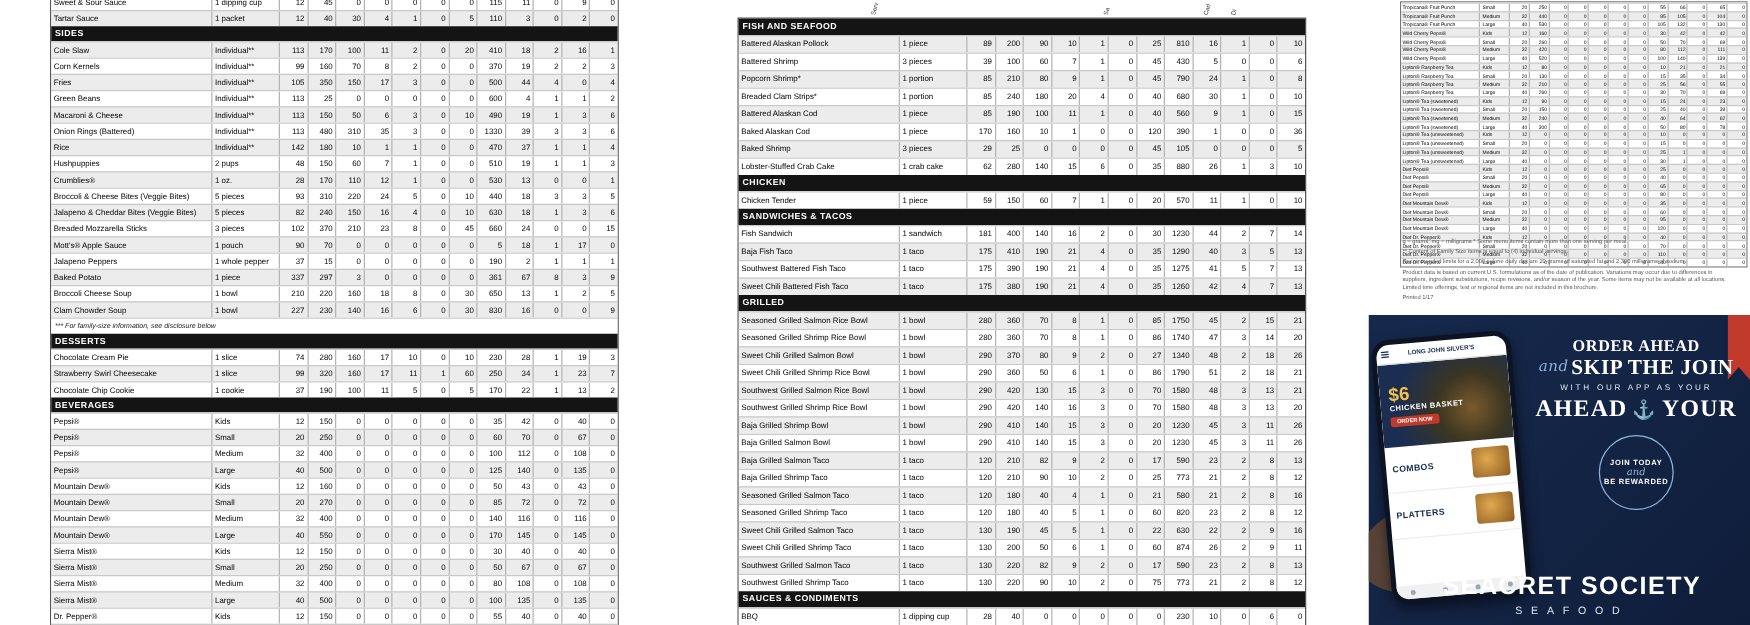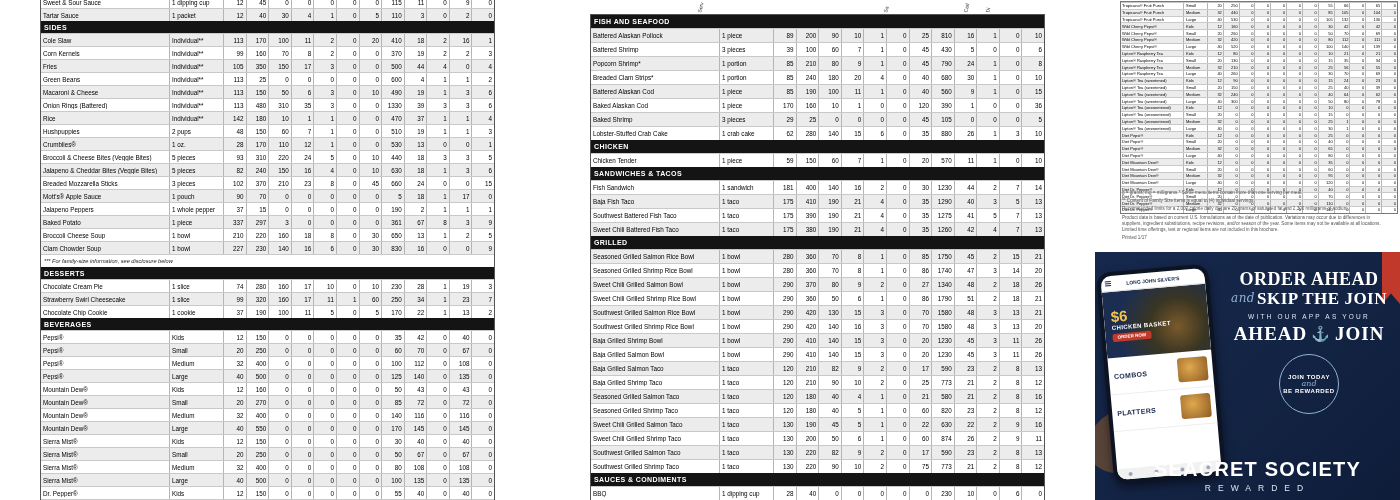--- a/index.html
+++ b/index.html
@@ -57,21 +57,21 @@
   .hero .htitle{font-size:6px;font-weight:bold;color:#fff;letter-spacing:.4px;}
   .hero .hbtn{margin-top:2px;background:#c0392b;color:#fff;font-size:4.5px;font-weight:bold;padding:1.5px 5px;border-radius:2px;}
   .mrow{height:36px;display:flex;align-items:center;justify-content:space-between;padding:0 5px;border-bottom:1px solid #eee;flex:0 0 auto;}
   .mrow .mlabel{font-size:7px;font-weight:bold;color:#15294d;letter-spacing:.3px;}
   .mrow .thumb{width:30px;height:24px;border-radius:3px;background:radial-gradient(circle at 40% 40%,#e0a84f,#8c5a22);}
   .navbar{margin-top:auto;height:11px;background:#f1f1f1;display:flex;align-items:center;justify-content:space-around;flex:0 0 auto;}
   .navbar i{width:4px;height:4px;border-radius:50%;background:#9aa7bb;display:block;}
 
   .ad-copy{position:absolute;left:128px;top:18px;width:172px;text-align:center;}
   .h-serif{font-family:"Liberation Serif",serif;font-weight:bold;}
-  .line1{font-size:18px;letter-spacing:.5px;line-height:1.05;}
+  .line1{font-size:13px;letter-spacing:.5px;line-height:1.05;}
   .line2{font-size:17px;letter-spacing:.5px;line-height:1.05;margin-top:1px;}
   .script{font-family:"DejaVu Serif",serif;font-style:italic;font-weight:normal;color:#8fb3d9;font-size:12px;position:relative;top:-2px;margin-right:2px;}
   .subline{font-size:6.5px;letter-spacing:2.2px;margin-top:5px;color:#dce6f2;}
   .line4{font-size:19px;letter-spacing:1px;margin-top:3px;display:flex;align-items:center;justify-content:center;gap:4px;}
   .anchor{color:#8fb3d9;font-size:15px;}
   .badge{width:58px;height:58px;border:1.5px solid #8fb3d9;border-radius:50%;margin:9px auto 0;display:flex;flex-direction:column;align-items:center;justify-content:center;gap:1px;}
   .badge .b1,.badge .b2{font-size:6px;font-weight:bold;letter-spacing:.6px;color:#fff;}
   .badge .bs{font-family:"DejaVu Serif",serif;font-style:italic;color:#8fb3d9;font-size:8px;line-height:.8;}
   .brand{position:absolute;left:0;right:0;bottom:7px;text-align:center;padding-left:20px;}
   .brand .b-main{font-size:20px;font-weight:bold;letter-spacing:1.2px;font-family:"Liberation Sans",sans-serif;}
@@ -1688,28 +1688,28 @@
       </div>
     </div>
 
     <div class="ad-copy">
       <div class="line1 h-serif">ORDER AHEAD</div>
       <div class="line2 h-serif"><span class="script">and</span><span>SKIP THE JOIN</span></div>
       <div class="subline">WITH OUR APP AS YOUR</div>
       <div class="line4 h-serif">
         <span>AHEAD</span>
         <span class="anchor">⚓</span>
-        <span>JOIN</span>
+        <span>YOUR</span>
       </div>
       <div class="badge">
         <span class="b1">JOIN TODAY</span>
         <span class="bs">and</span>
         <span class="b2">BE REWARDED</span>
       </div>
     </div>
 
     <div class="brand">
       <div class="b-main">SEACRET SOCIETY</div>
-      <div class="b-sub">REWARDED</div>
+      <div class="b-sub">SEAFOOD</div>
     </div>
   </div>
 
 </div>
 
 </body></html>

